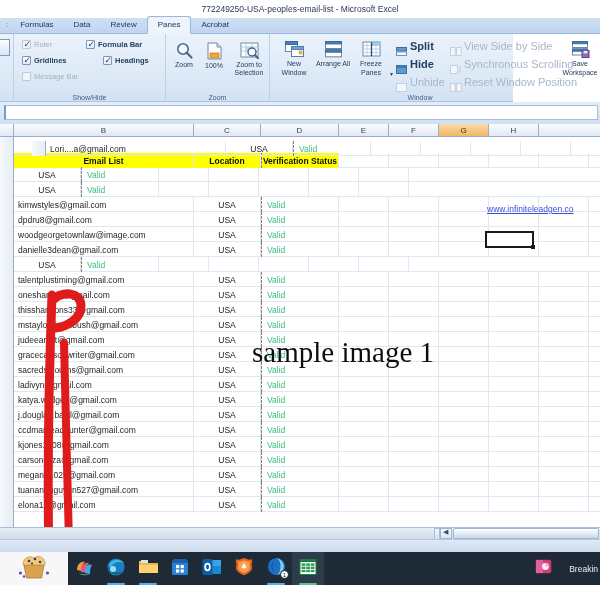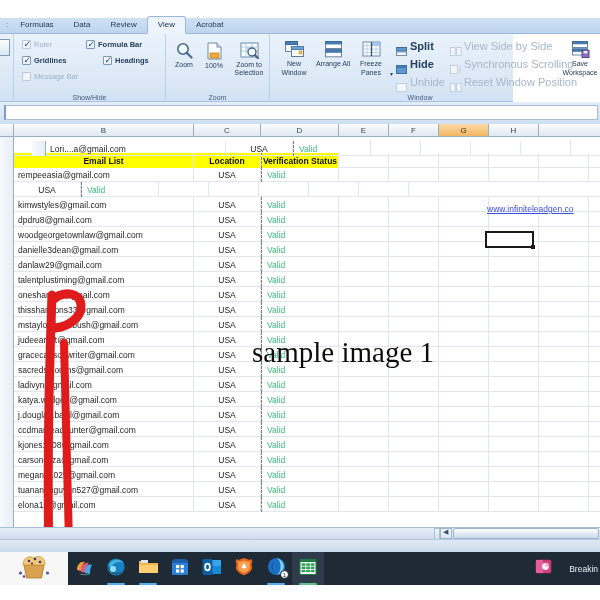--- a/index.html
+++ b/index.html
@@ -267,27 +267,30 @@
     position: absolute; right: 0; top: 0; height: 33px;
     display: flex; align-items: center; gap: 17px; padding-right: 2px;
   }
   .tbright .cap { font-size: 8.5px; color: #e9eef4; white-space: nowrap; }
 </style>
 </head>
 <body>
 
 <div id="app">
 
+  <div class="titlebar">
+    <div class="t">772249250-USA-peoples-email-list  -  Microsoft Excel</div>
+  </div>
 
   <div class="tabstrip">
     <div class="tab partial">:</div>
     <div class="tab">Formulas</div>
     <div class="tab">Data</div>
     <div class="tab">Review</div>
-    <div class="tab active">View</div>
+    <div class="tab active">Panes</div>
     <div class="tab">Acrobat</div>
   </div>
 
   <div class="ribbon">
 
     <div class="rgroup" style="left:0; width:14px;">
       <div class="gbody">
         <div style="position:absolute;left:-8px;top:3px;width:18px;height:17px;border:1px solid #7e9cc0;background:linear-gradient(#fdfefe,#d8e6f5);"></div>
       </div>
     </div>
@@ -519,21 +522,20 @@
           <div class="gcell c">USA</div>
           <div class="gcell d">Valid</div>
           <div class="gcell e"></div>
           <div class="gcell f"></div>
           <div class="gcell g"></div>
           <div class="gcell h"></div>
           <div class="gcell i"></div>
         </div>
         <div class="gridrow" style="top: 30px;">
           <div class="gcell stub"></div>
-          <div class="gcell b">rempeeasia@gmail.com</div>
           <div class="gcell c">USA</div>
           <div class="gcell d">Valid</div>
           <div class="gcell e"></div>
           <div class="gcell f"></div>
           <div class="gcell g"></div>
           <div class="gcell h"></div>
           <div class="gcell i"></div>
         </div>
         <div class="gridrow" style="top: 45px;">
           <div class="gcell stub"></div>
@@ -562,21 +564,21 @@
           <div class="gcell c">USA</div>
           <div class="gcell d">Valid</div>
           <div class="gcell e"></div>
           <div class="gcell f"></div>
           <div class="gcell g"></div>
           <div class="gcell h"></div>
           <div class="gcell i"></div>
         </div>
         <div class="gridrow" style="top: 90px;">
           <div class="gcell stub"></div>
-          <div class="gcell b">woodgeorgetownlaw@gmail.com</div>
+          <div class="gcell b">woodgeorgetownlaw@image.com</div>
           <div class="gcell c">USA</div>
           <div class="gcell d">Valid</div>
           <div class="gcell e"></div>
           <div class="gcell f"></div>
           <div class="gcell g"></div>
           <div class="gcell h"></div>
           <div class="gcell i"></div>
         </div>
         <div class="gridrow" style="top: 105px;">
           <div class="gcell stub"></div>
@@ -584,21 +586,20 @@
           <div class="gcell c">USA</div>
           <div class="gcell d">Valid</div>
           <div class="gcell e"></div>
           <div class="gcell f"></div>
           <div class="gcell g"></div>
           <div class="gcell h"></div>
           <div class="gcell i"></div>
         </div>
         <div class="gridrow" style="top: 120px;">
           <div class="gcell stub"></div>
-          <div class="gcell b">danlaw29@gmail.com</div>
           <div class="gcell c">USA</div>
           <div class="gcell d">Valid</div>
           <div class="gcell e"></div>
           <div class="gcell f"></div>
           <div class="gcell g"></div>
           <div class="gcell h"></div>
           <div class="gcell i"></div>
         </div>
         <div class="gridrow" style="top: 135px;">
           <div class="gcell stub"></div>

